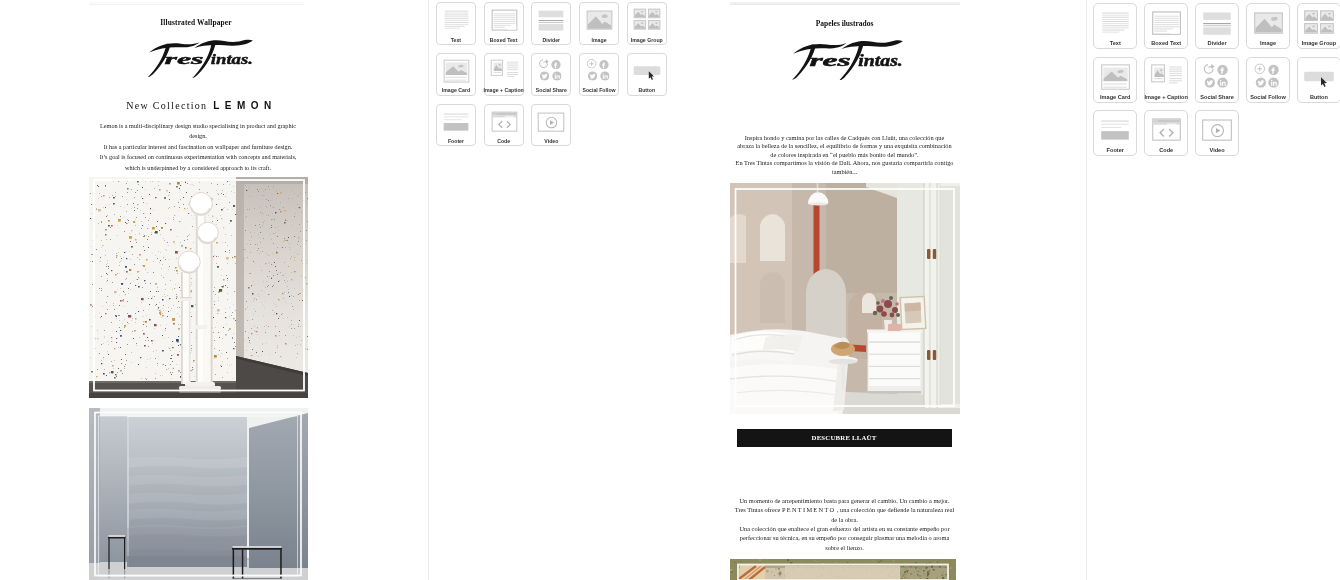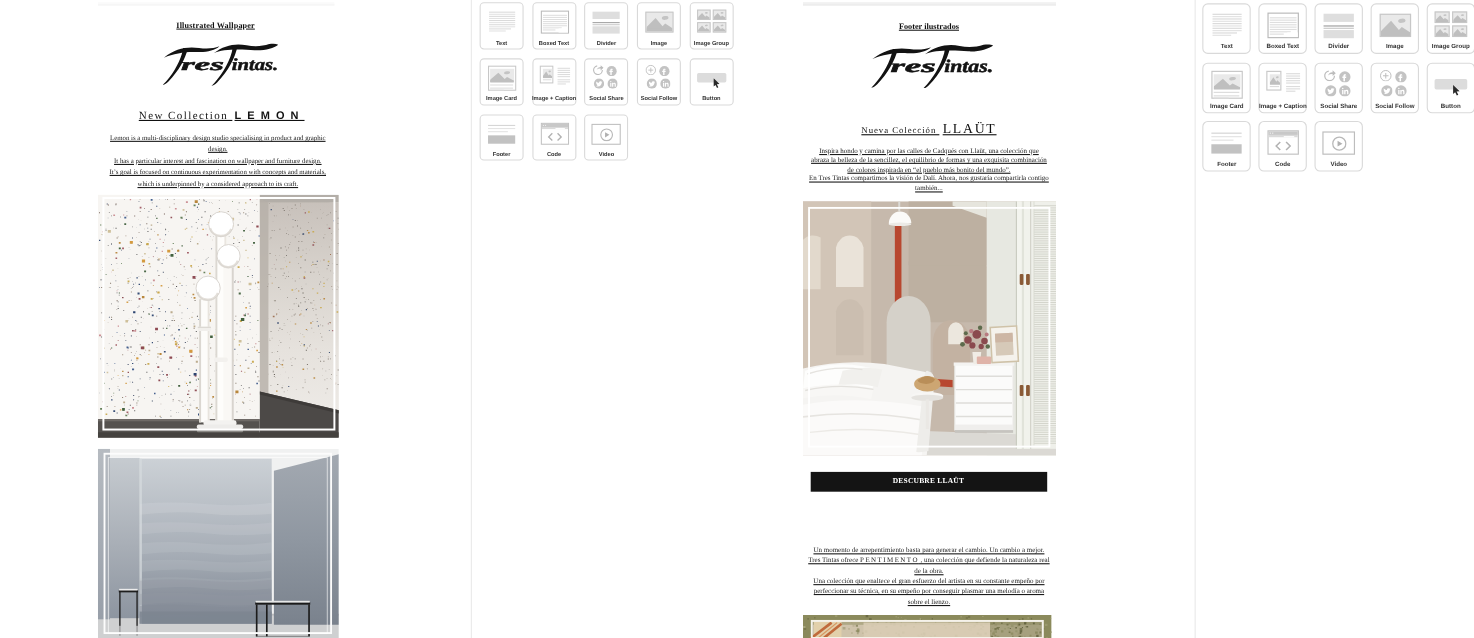--- a/index.html
+++ b/index.html
@@ -1,17 +1,17 @@
 <!DOCTYPE html>
 <html><head><meta charset="utf-8"><style>
 
 * { margin:0; padding:0; box-sizing:border-box; }
 body { width:1340px; height:580px; position:relative; background:#ffffff;
        font-family:"Liberation Sans", sans-serif; overflow:hidden; }
-.abs { position:absolute;text-decoration:underline; }
+.abs { position:absolute; }
 .serif { font-family:"Liberation Serif", serif; }
 .ctr { text-align:center; white-space:nowrap; transform:translateZ(0); }
 .ic svg, .ic div svg { display:block; }
 .card { position:absolute; background:#fff; border:1px solid #d9d9d9; border-radius:4px; }
 .card .ic { position:absolute; left:0; top:0; width:100%; height:100%; }
 .card .lb { position:absolute; width:200%; left:-50%; text-align:center; font-weight:bold; color:#333; white-space:nowrap; transform:translateZ(0); z-index:3; }
 .p2c { border-radius:5px; }
 
 </style></head><body>
 
@@ -451,21 +451,21 @@
         </svg>
       </div>
     </div>
     <div class="lb" style="font-size:5.2px;bottom:1.6px">Video</div>
   </div>
 
 <div class="abs" style="left:729.5px;top:0;width:230px;height:580px">
 
 <div class="abs" style="left:0;top:2px;width:230px;height:3px;background:#f1f1f1;border-bottom:1px solid #e9e9e9"></div>
 
-<div class="abs serif ctr" style="left:0;top:18.5px;width:230px;font-size:7.5px;font-weight:bold;color:#0e0e0e">Footer ilustrados</div>
+<div class="abs serif ctr" style="left:0;top:18.5px;width:230px;font-size:7.5px;font-weight:bold;color:#0e0e0e">Papeles ilustrados</div>
 
 <div class="abs" style="left:61px;top:34px"><svg width="114" height="46" viewBox="0 0 210 80">
         <defs>
           <filter id="nf" x="-5%" y="-5%" width="110%" height="110%">
             <feOffset dx="0" dy="0"></feOffset>
           </filter>
         </defs>
         <g fill="#131313">
           <path d="M4 34 C 24 18, 44 14, 66 17 C 80 19, 92 18, 102 14 C 94 22, 78 25, 62 24 C 44 23, 22 26, 4 34 z"></path>
           <path d="M46 18 C 42 36, 30 58, 12 76 C 8 80, 4 82, 2 82 C 18 66, 30 46, 36 26 L 38 17 z"></path>
@@ -473,21 +473,20 @@
           <path d="M134 14 C 130 34, 118 58, 98 78 C 94 82, 90 84, 88 84 C 104 68, 118 46, 124 24 L 126 13 z"></path>
         </g>
         <g filter="url(#nf)">
           <text x="34" y="56" font-family="Liberation Serif" font-style="italic" font-weight="bold" font-size="30" fill="#131313" stroke="#131313" stroke-width="0.9" textLength="76" lengthAdjust="spacingAndGlyphs">res</text>
         </g>
         <g filter="url(#nf)">
           <text x="124" y="56" font-family="Liberation Serif" font-style="italic" font-weight="bold" font-size="30" fill="#131313" stroke="#131313" stroke-width="0.9" textLength="82" lengthAdjust="spacingAndGlyphs">intas.</text>
         </g>
       </svg></div>
 
-<div class="abs serif ctr" style="left:0;top:109.5px;width:230px;font-size:8px;letter-spacing:0.85px;color:#111">Nueva Colección <span style="font-size:12.5px;letter-spacing:1.6px;margin-left:3px">LLAÜT</span></div>
 
 <div class="abs serif ctr" style="left:-10px;top:133.5px;width:250px;font-size:6.33px;line-height:8.55px;color:#1b1b1b">Inspira hondo y camina por las calles de Cadqués con Llaüt, una colección que<br>abraza la belleza de la sencillez, el equilibrio de formas y una exquisita combinación<br>de colores inspirada en “el pueblo más bonito del mundo”.<br>En Tres Tintas compartimos la visión de Dalí. Ahora, nos gustaría compartirla contigo<br>también...</div>
 
 <div class="abs" style="left:0.3px;top:182.5px;width:230px;height:231px"><svg width="230" height="231" viewBox="0 0 230 231">
         <rect width="230" height="231" fill="#c6b9ac"></rect>
         <rect x="0" y="0" width="62" height="210" fill="#d2c5b7"></rect>
         <path d="M96 110 L96 55 a38 42 0 0 1 71 5 L167 110 z" fill="#bdb0a1"></path>
         <rect x="96" y="0" width="71" height="58" fill="#bdb0a1"></rect>
         <path d="M30 78 L30 42 a13 15 0 0 1 25 0 L55 78 z" fill="#eae3d9"></path>
         <path d="M0 80 L0 35 a14 16 0 0 1 16 -2 L16 80 z" fill="#e2d9cc"></path>

